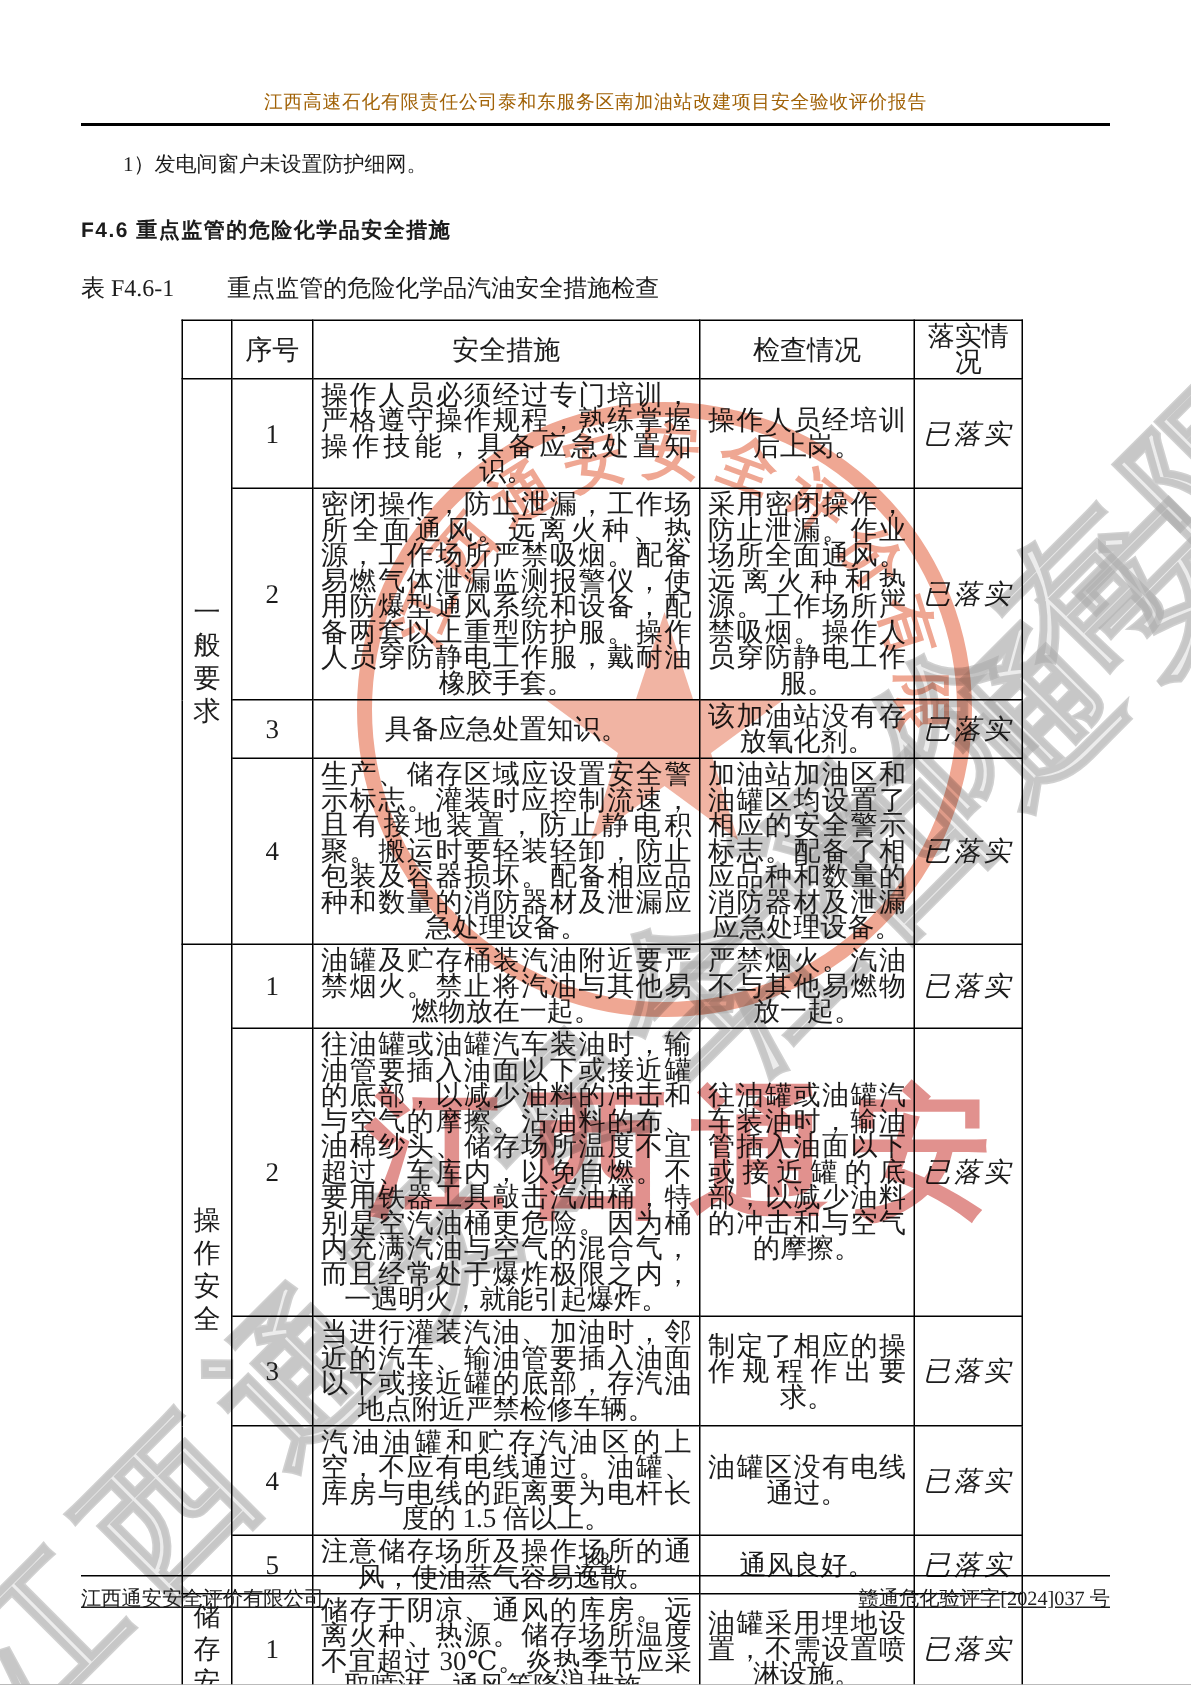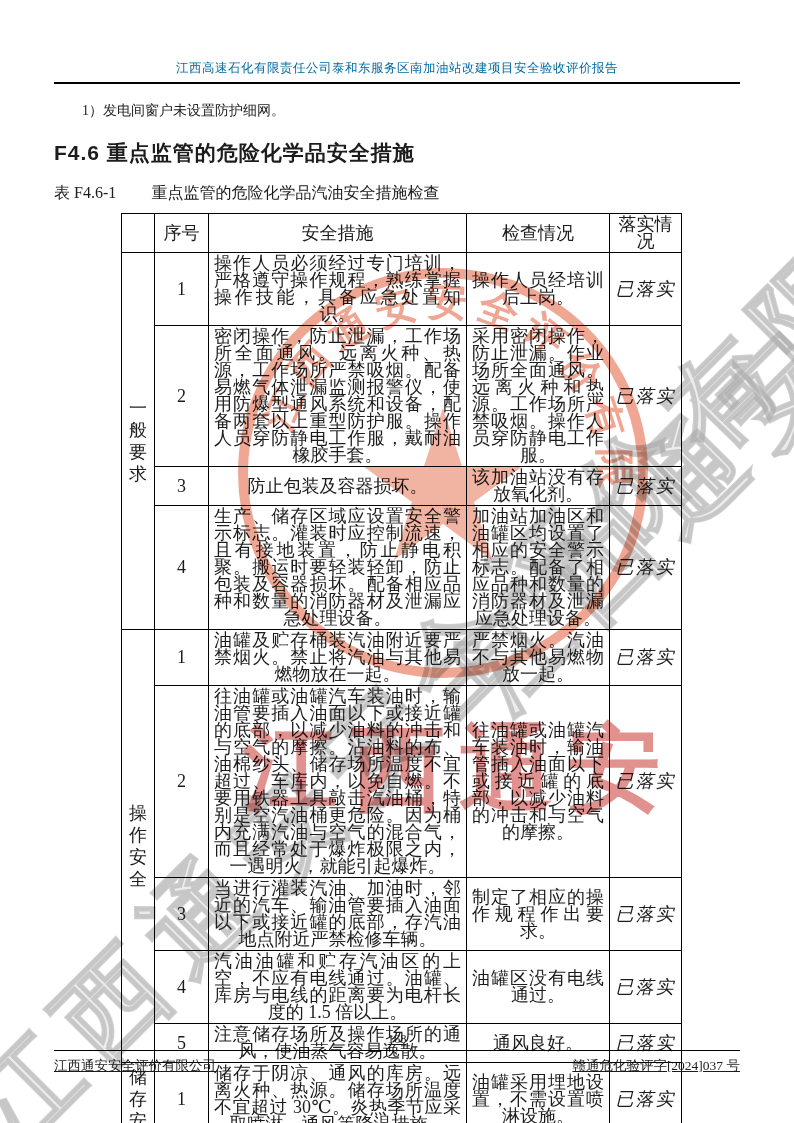--- a/index.html
+++ b/index.html
@@ -7,27 +7,27 @@
     position:relative;
     width:794px;height:1123px;
     margin:0 auto;
     background:#ffffff;
     overflow:hidden;
     font-family:"Liberation Serif","DejaVu Serif",serif;
     color:#1c1c1c;
   }
   .content{position:relative;z-index:2;padding:0 54px;}
   
-  .doc-header{margin-top:60px;text-align:center;font-size:12.5px;color:#0369a1;letter-spacing:.5px;}
+  .doc-header{margin-top:60px;text-align:center;font-size:12.5px;color:#a16207;letter-spacing:.5px;}
   .header-rule{margin-top:5px;border-bottom:2.2px solid #000;}
   
   .para{margin:0;font-size:14px;line-height:38px;text-align:justify;text-indent:2em;}
   .para-block{margin-top:8px;}
   .section-heading{
-    margin:5px 0 0 0;font-size:21px;line-height:36px;font-weight:bold;
+    margin:5px 0 0 0;font-size:14px;line-height:36px;font-weight:bold;
     font-family:"Liberation Sans","DejaVu Sans",sans-serif;letter-spacing:1px;
   }
   .table-caption{margin-top:5px;font-size:16px;line-height:34px;}
   .table-caption .cap-label{margin-right:2.2em;}
   
   table.check-table{
     border-collapse:collapse;margin:3px 0 0 67px;
     font-size:18px;line-height:17px;table-layout:fixed;
   }
   .check-table th,.check-table td{
@@ -119,21 +119,21 @@
             <td class="status-cell">已落实</td>
           </tr>
           <tr>
             <td class="index-cell">2</td>
             <td class="measure-cell">密闭操作，防止泄漏，工作场所全面通风。远离火种、热源，工作场所严禁吸烟。配备易燃气体泄漏监测报警仪，使用防爆型通风系统和设备，配备两套以上重型防护服。操作人员穿防静电工作服，戴耐油橡胶手套。</td>
             <td class="check-cell">采用密闭操作，防止泄漏。作业场所全面通风。远离火种和热源。工作场所严禁吸烟。操作人员穿防静电工作服。</td>
             <td class="status-cell">已落实</td>
           </tr>
           <tr>
             <td class="index-cell">3</td>
-            <td class="measure-cell">防止包装及容器损坏。</td>
+            <td class="measure-cell">具备应急处置知识。</td>
             <td class="check-cell">该加油站没有存放氧化剂。</td>
             <td class="status-cell">已落实</td>
           </tr>
           <tr>
             <td class="index-cell">4</td>
             <td class="measure-cell">生产、储存区域应设置安全警示标志。灌装时应控制流速，且有接地装置，防止静电积聚。搬运时要轻装轻卸，防止包装及容器损坏。配备相应品种和数量的消防器材及泄漏应急处理设备。</td>
             <td class="check-cell">加油站加油区和油罐区均设置了相应的安全警示标志。配备了相应品种和数量的消防器材及泄漏应急处理设备。</td>
             <td class="status-cell">已落实</td>
           </tr>
           <tr>

